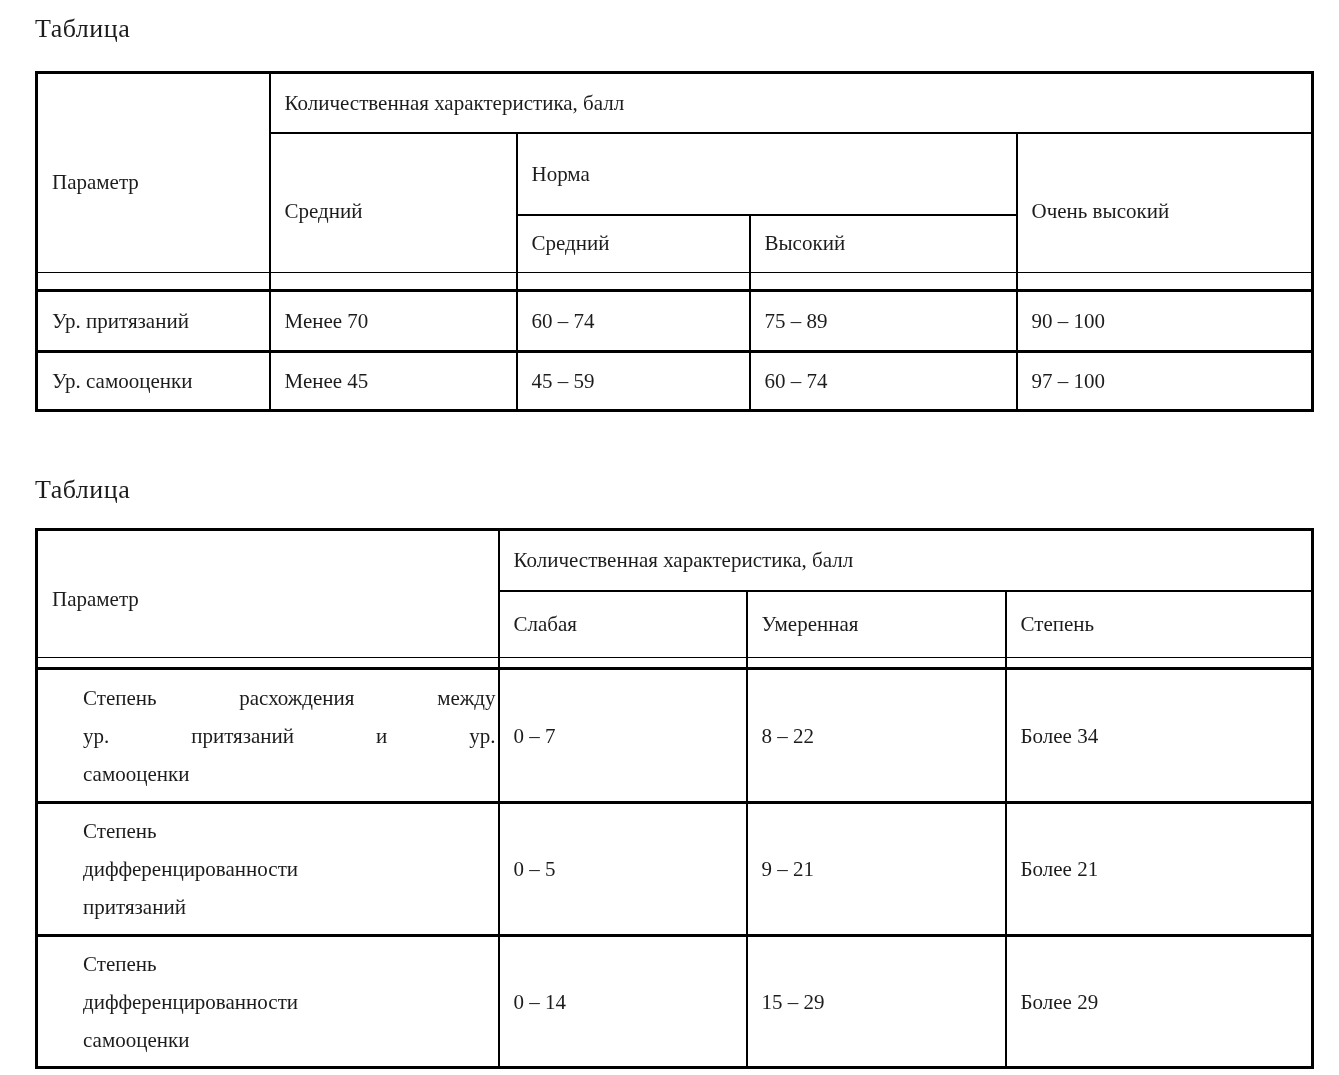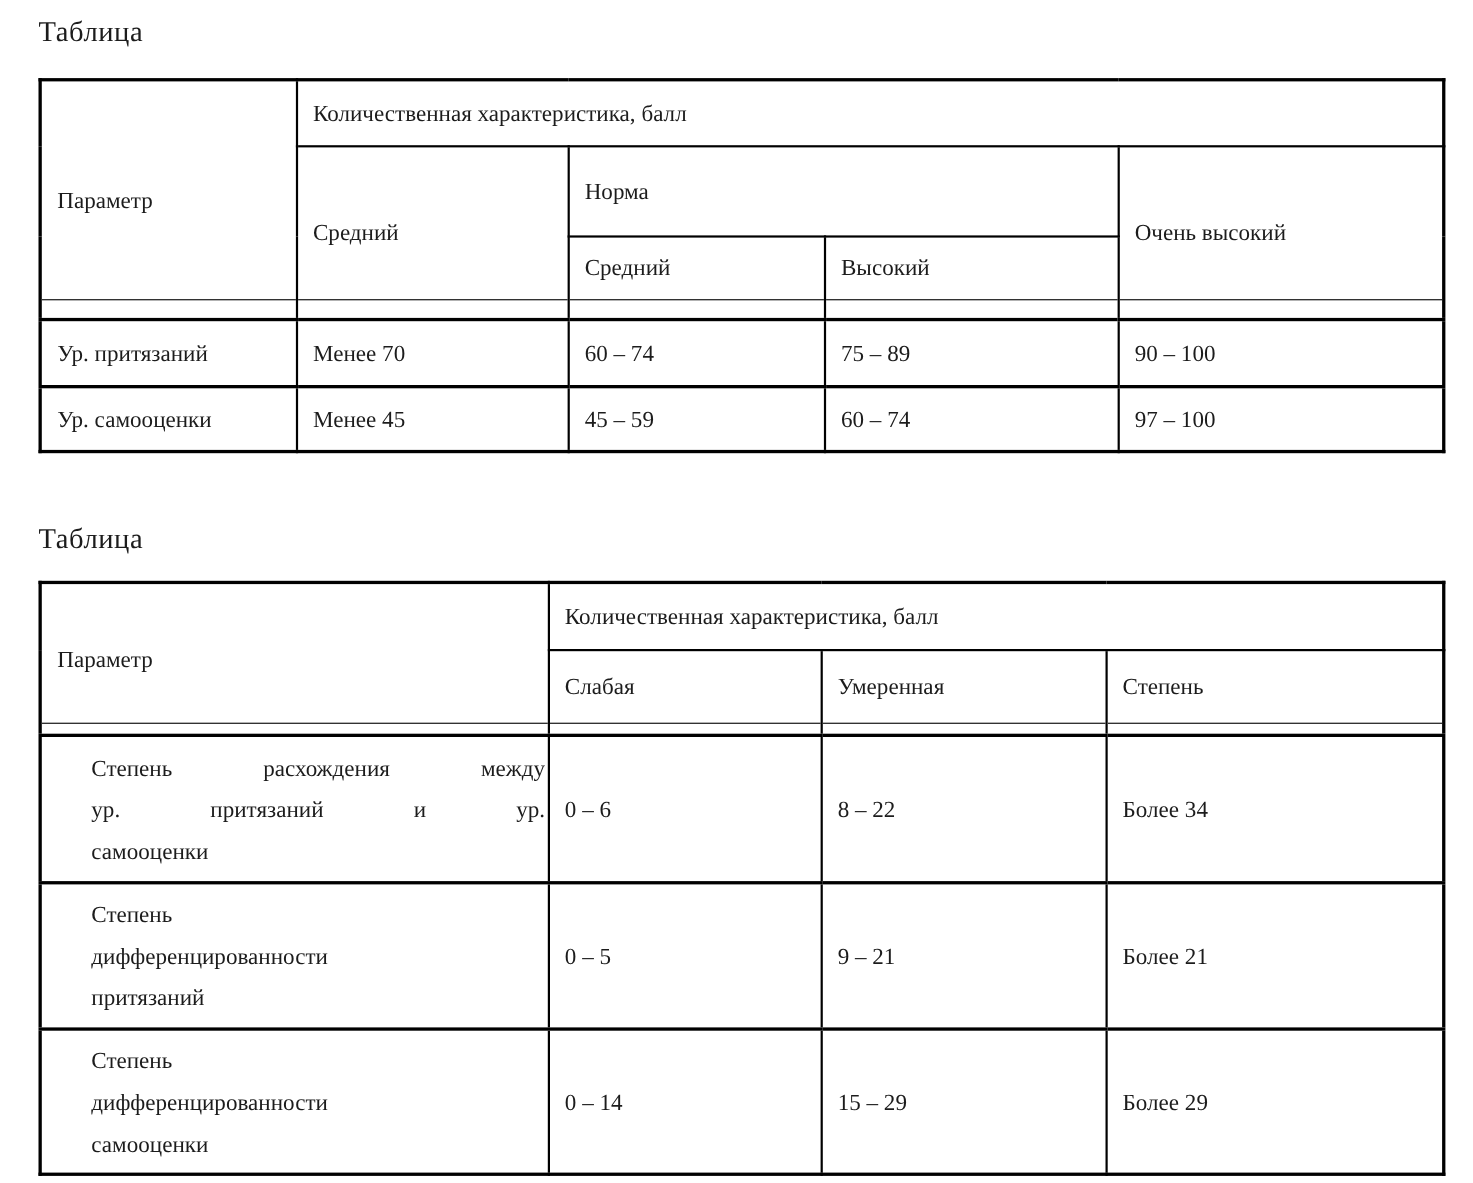--- a/index.html
+++ b/index.html
@@ -139,21 +139,21 @@
       </tr>
       <tr class="r2">
         <td class="split2">Слабая</td>
         <td class="split2">Умеренная</td>
         <td class="split2">Степень</td>
       </tr>
       <tr class="r3">
         <td class="pjust">Степень расхождения между
 ур. притязаний и ур.
 самооценки</td>
-        <td>0 – 6</td>
+        <td>0 – 7</td>
         <td>8 – 22</td>
         <td>Более 34</td>
       </tr>
       <tr class="r4">
         <td class="pjust">Степень
 дифференцированности
 притязаний</td>
         <td>0 – 5</td>
         <td>9 – 21</td>
         <td>Более 21</td>

